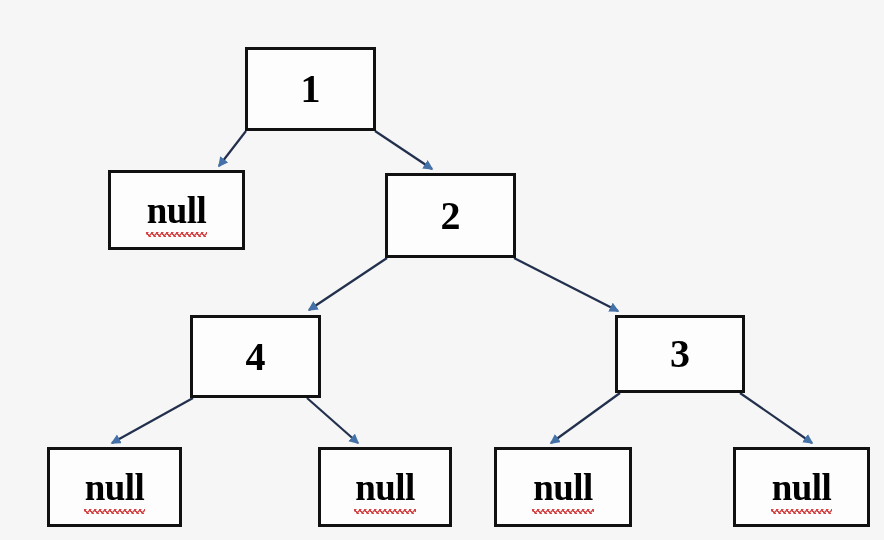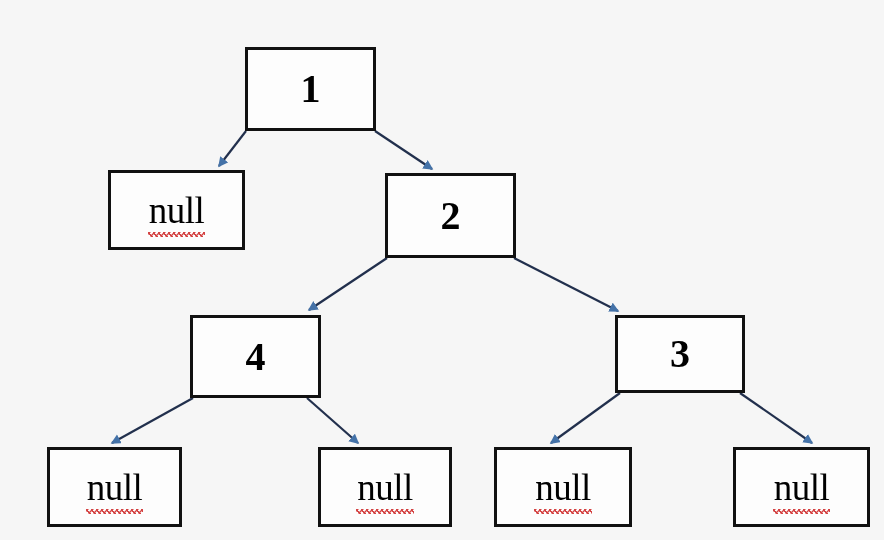--- a/index.html
+++ b/index.html
@@ -44,21 +44,21 @@
     line-height: 1;
     display: inline-block;
     position: relative;
   }
   .node.value .node-label {
     font-size: 40px;
     font-weight: 700;
   }
   .node.nullnode .node-label {
     font-size: 37px;
-    font-weight: 400;
+    font-weight: 700;
     letter-spacing: -0.5px;
   }
   
   .node.nullnode .node-label::after {
     content: "";
     position: absolute;
     left: -1px;
     right: -1px;
     bottom: -8px;
     height: 5px;

